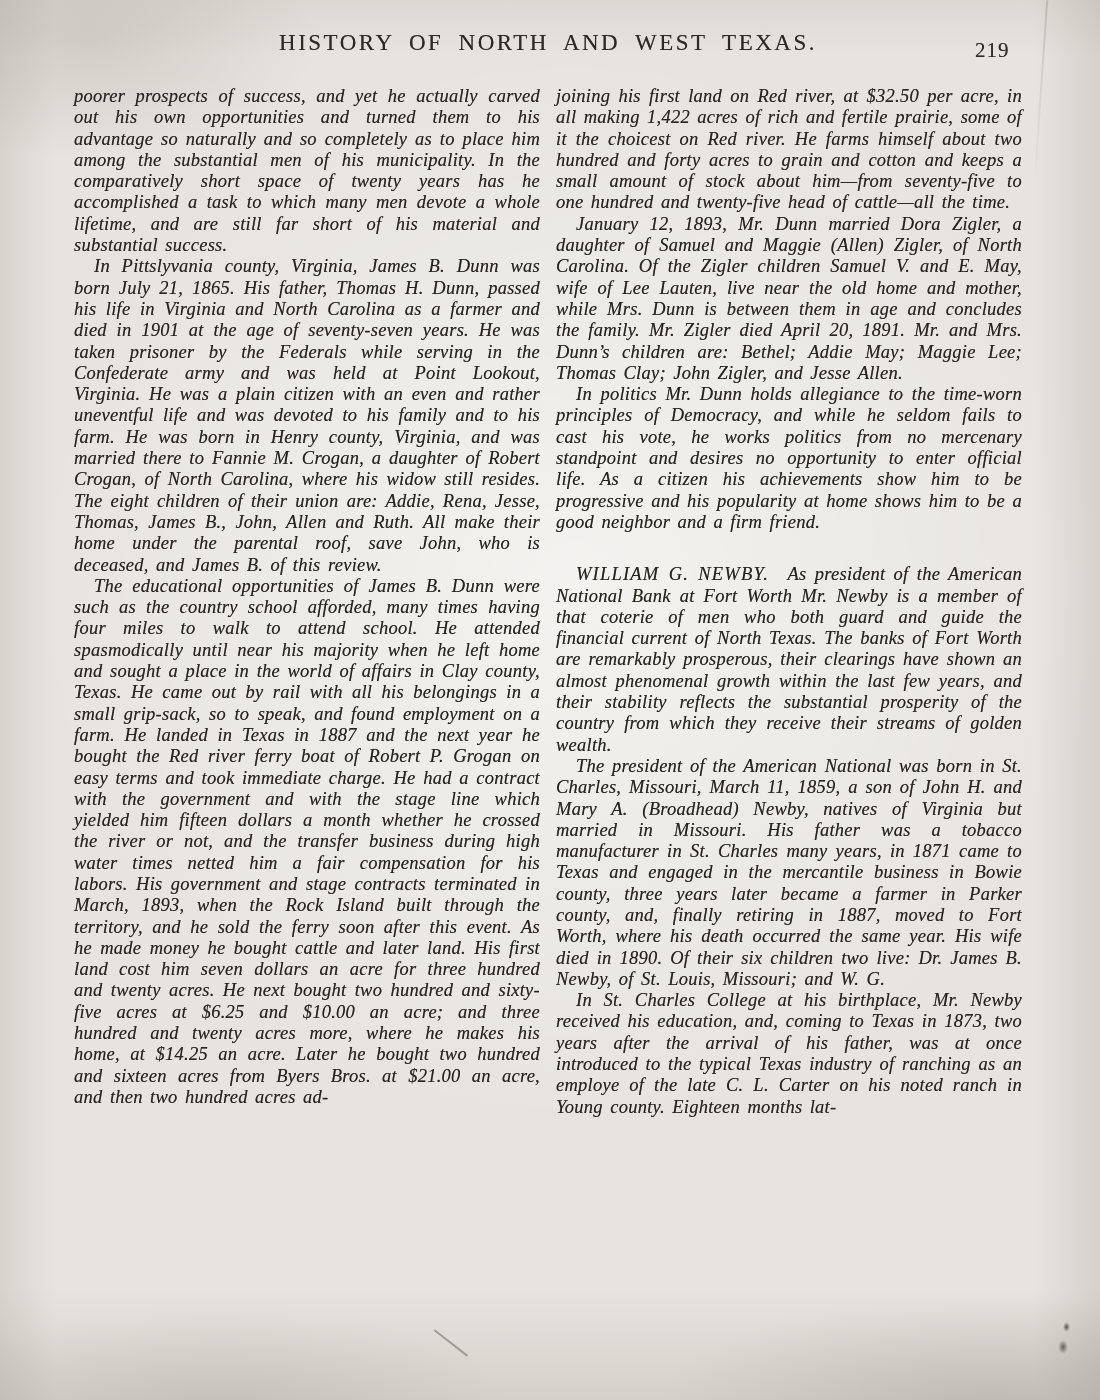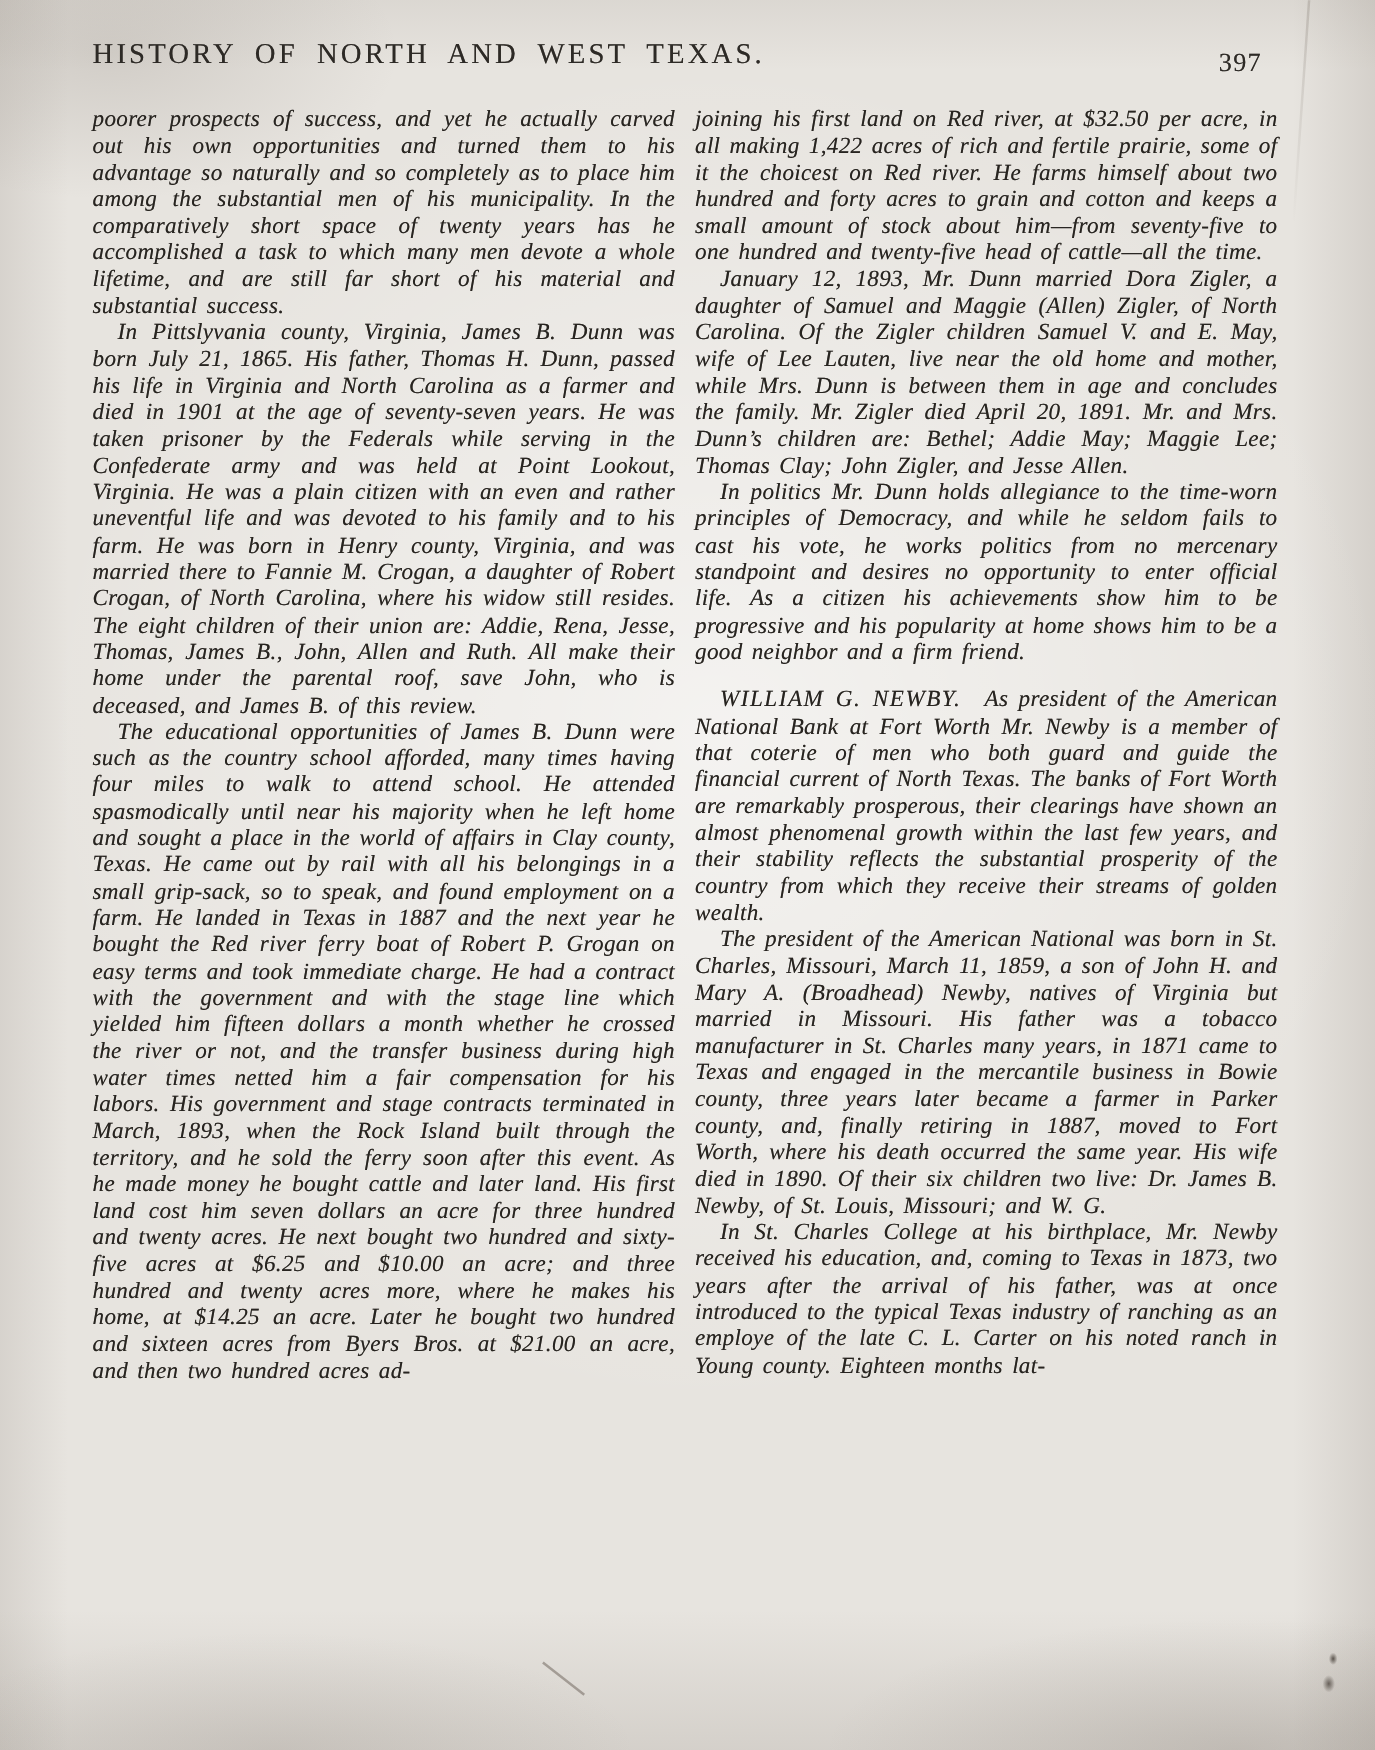--- a/index.html
+++ b/index.html
@@ -22,20 +22,21 @@
       radial-gradient(ellipse 35% 9% at 20% 100%, rgba(110,100,90,0.14), rgba(110,100,90,0) 75%),
       linear-gradient(to right, rgba(115,105,95,0.14), rgba(0,0,0,0) 5%, rgba(0,0,0,0) 94%, rgba(115,105,95,0.16)),
       linear-gradient(to bottom, rgba(115,105,95,0.10), rgba(0,0,0,0) 4%, rgba(0,0,0,0) 92%, rgba(115,105,95,0.16));
     color: #282522;
   }
   .running-head {
     position: absolute;
     top: 30px;
     left: 74px;
     width: 948px;
+    text-align: center;
     font-size: 23px;
     letter-spacing: 2.5px;
     word-spacing: 7px;
     color: #2d2a26;
     text-shadow: 0 0 0.5px rgba(45,40,35,0.55);
     white-space: nowrap;
   }
   .page-number {
     position: absolute;
     top: 38px;
@@ -62,21 +63,21 @@
     word-spacing: 2.5px;
     color: #272420;
     text-shadow: 0 0 0.45px rgba(40,35,30,0.55);
   }
   .column p {
     margin: 0;
     padding: 0;
     font-style: italic;
   }
   .column p.indent { text-indent: 20px; }
-  .column p.entry-start { margin-top: 17px; }
+  .column p.entry-start { margin-top: 31px; }
   .entry-heading {
     letter-spacing: 1.2px;
   }
   .entry-heading::after { content: "\00a0\00a0"; }
   .artifact { position: absolute; pointer-events: none; }
   .speck-1 {
     top: 1322px; left: 1063px; width: 7px; height: 10px;
     background: radial-gradient(ellipse, rgba(60,52,45,0.8), rgba(60,52,45,0) 70%);
   }
   .speck-2 {
@@ -93,21 +94,21 @@
     background: linear-gradient(to bottom, rgba(110,100,90,0.25), rgba(110,100,90,0));
     transform: rotate(4deg);
   }
 </style>
 </head>
 <body>
 
 <div class="page">
 
   <div class="running-head">HISTORY OF NORTH AND WEST TEXAS.</div>
-  <div class="page-number">397</div>
+  <div class="page-number">219</div>
 
   <div class="columns">
 
     <div class="column">
       <p>poorer prospects of success, and yet he actually carved out his own opportunities and turned them to his advantage so naturally and so completely as to place him among the substantial men of his municipality. In the comparatively short space of twenty years has he accomplished a task to which many men devote a whole lifetime, and are still far short of his material and substantial success.</p>
       <p class="indent">In Pittslyvania county, Virginia, James B. Dunn was born July 21, 1865. His father, Thomas H. Dunn, passed his life in Virginia and North Carolina as a farmer and died in 1901 at the age of seventy-seven years. He was taken prisoner by the Federals while serving in the Confederate army and was held at Point Lookout, Virginia. He was a plain citizen with an even and rather uneventful life and was devoted to his family and to his farm. He was born in Henry county, Virginia, and was married there to Fannie M. Crogan, a daughter of Robert Crogan, of North Carolina, where his widow still resides. The eight children of their union are: Addie, Rena, Jesse, Thomas, James B., John, Allen and Ruth. All make their home under the parental roof, save John, who is deceased, and James B. of this review.</p>
       <p class="indent">The educational opportunities of James B. Dunn were such as the country school afforded, many times having four miles to walk to attend school. He attended spasmodically until near his majority when he left home and sought a place in the world of affairs in Clay county, Texas. He came out by rail with all his belongings in a small grip-sack, so to speak, and found employment on a farm. He landed in Texas in 1887 and the next year he bought the Red river ferry boat of Robert P. Grogan on easy terms and took immediate charge. He had a contract with the government and with the stage line which yielded him fifteen dollars a month whether he crossed the river or not, and the transfer business during high water times netted him a fair compensation for his labors. His government and stage contracts terminated in March, 1893, when the Rock Island built through the territory, and he sold the ferry soon after this event. As he made money he bought cattle and later land. His first land cost him seven dollars an acre for three hundred and twenty acres. He next bought two hundred and sixty-five acres at $6.25 and $10.00 an acre; and three hundred and twenty acres more, where he makes his home, at $14.25 an acre. Later he bought two hundred and sixteen acres from Byers Bros. at $21.00 an acre, and then two hundred acres ad-</p>
     </div>
 
     <div class="column">

